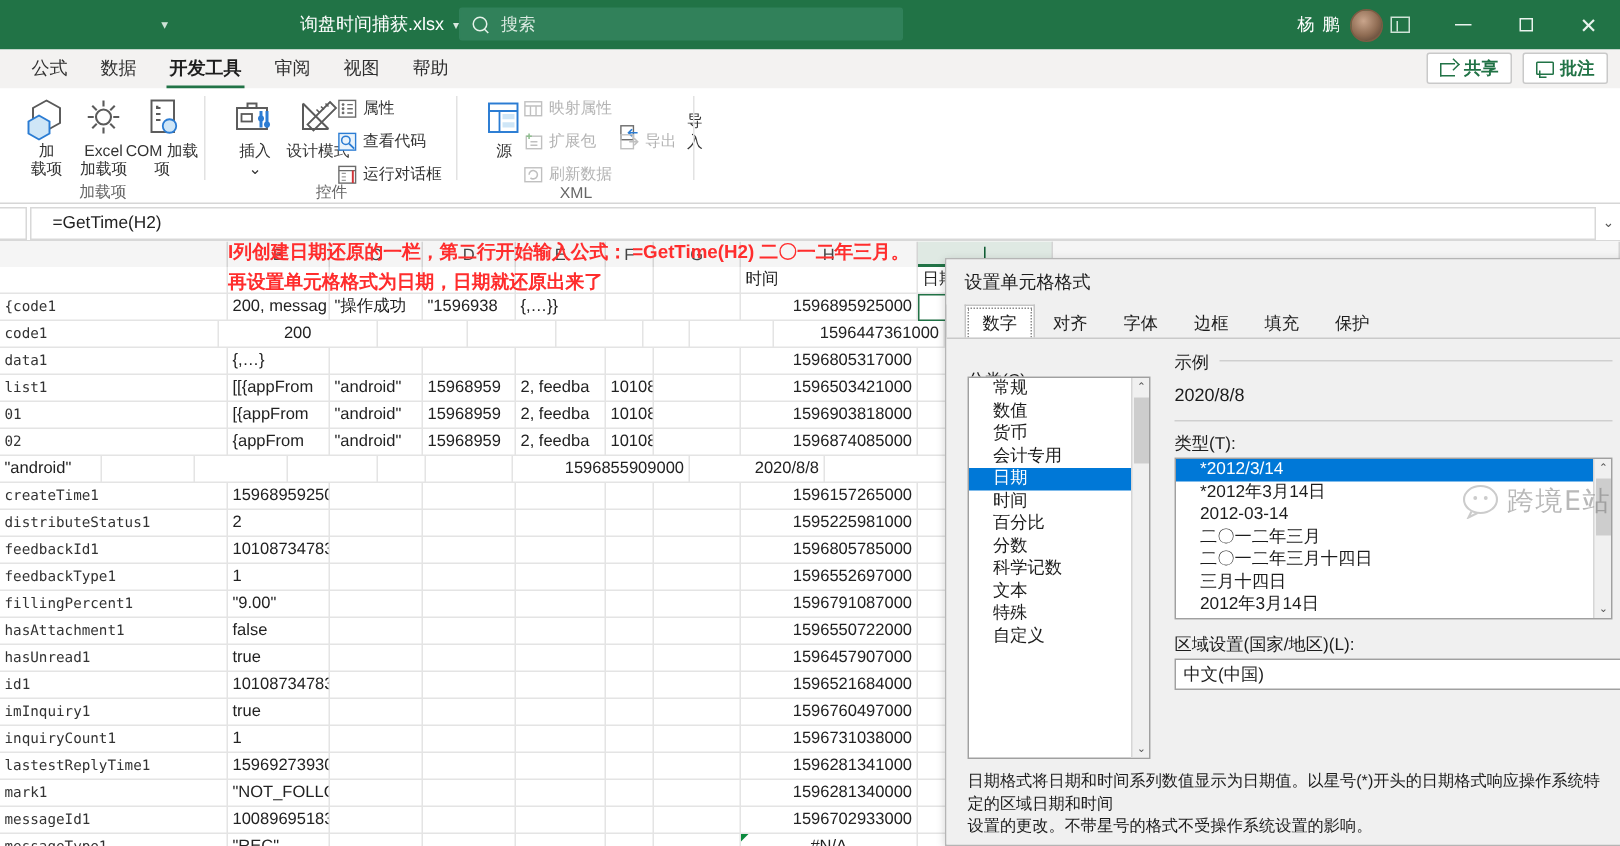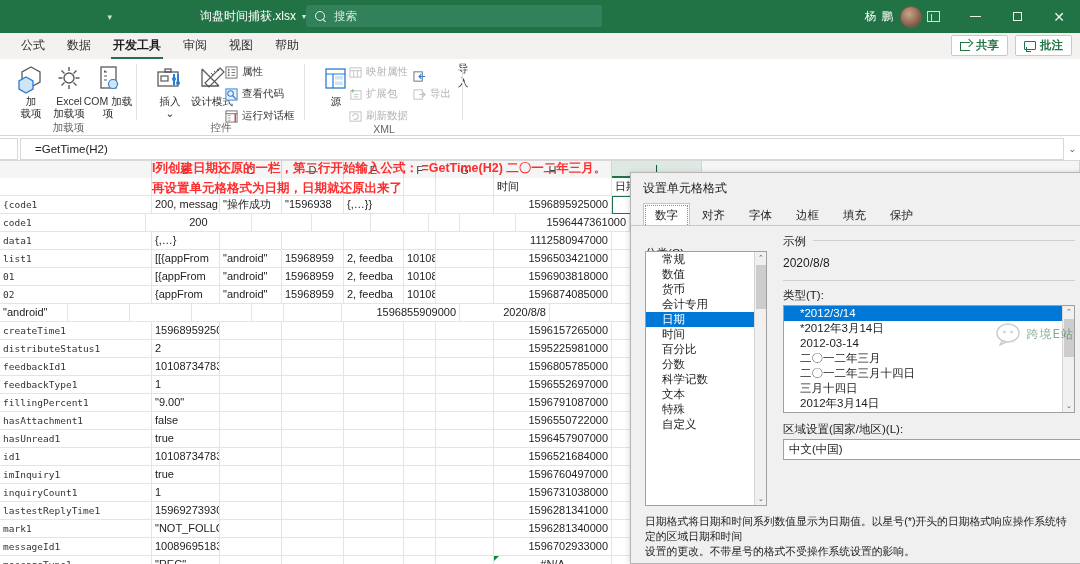--- a/index.html
+++ b/index.html
@@ -246,21 +246,21 @@
   .sample-val { position: absolute; font-size: 12px; color: #1c1c1c; }
   .hr { position: absolute; height: 1px; background: #cfcfcf; }
   .dlg-foot {
     position: absolute; left: 14px; right: 10px; bottom: 4px;
     font-size: 10.8px; color: #1c1c1c; line-height: 15px;
   }
   .watermark {
     position: absolute; right: 6px; top: 322px; display: flex; align-items: center;
     gap: 5px; opacity: 0.5; z-index: 60; pointer-events: none;
   }
-  .wm-text { font-size: 12px; color: #14532d; letter-spacing: 1px; font-family: "DejaVu Sans", sans-serif; }
+  .wm-text { font-size: 18px; color: #737373; letter-spacing: 1px; font-family: "DejaVu Sans", sans-serif; }
 </style>
 </head>
 <body>
 
 <div class="app">
 
   <div class="titlebar">
     <div class="qat">
       <span class="qat-caret">▾</span>
     </div>
@@ -444,21 +444,21 @@
       </div>
       <div class="smallbtn disabled" style="left:44px;top:48px;">
         <span>
           <svg width="13" height="13" viewBox="0 0 14 14">
             <rect x="1" y="2" width="12" height="10" fill="none" stroke="#c0c0c0" stroke-width="1"></rect>
             <path d="M4 7a3 3 0 1 1 1 2.2" fill="none" stroke="#c0c0c0" stroke-width="1.1"></path>
           </svg>
         </span>
         <span>刷新数据</span>
       </div>
-      <div class="smallbtn" style="left:108px;top:8px;gap:32px;">
+      <div class="smallbtn" style="left:108px;top:20px;gap:32px;">
         <span>
           <svg width="13" height="13" viewBox="0 0 14 14">
             <rect x="1" y="2" width="9" height="10" fill="none" stroke="#6b6b6b" stroke-width="1"></rect>
             <path d="M13 7H7M9 4.5L6.5 7 9 9.5" stroke="#2b7cd3" stroke-width="1.2" fill="none"></path>
           </svg>
         </span>
         <span>导入</span>
       </div>
       <div class="smallbtn disabled" style="left:108px;top:26px;">
         <span>
@@ -536,21 +536,21 @@
             <div class="cell" style="width: 378px;"></div>
           </div>
           <div class="row">
             <div class="cell mono" style="width: 152px;">data1</div>
             <div class="cell" style="width: 68px;">{,…}</div>
             <div class="cell" style="width: 62px;"></div>
             <div class="cell" style="width: 62px;"></div>
             <div class="cell" style="width: 60px;"></div>
             <div class="cell num" style="width: 32px;"></div>
             <div class="cell" style="width: 58px;"></div>
-            <div class="cell num" style="width: 118px;">1112580947000</div>
+            <div class="cell num" style="width: 118px;">1596805317000</div>
             <div class="cell num" style="width: 90px;">2020/8/7</div>
             <div class="cell" style="width: 378px;"></div>
           </div>
           <div class="row">
             <div class="cell mono" style="width: 152px;">list1</div>
             <div class="cell" style="width: 68px;">[[{appFrom</div>
             <div class="cell" style="width: 62px;">"android"</div>
             <div class="cell" style="width: 62px;">15968959</div>
             <div class="cell" style="width: 60px;">2, feedba</div>
             <div class="cell num" style="width: 32px;">10108734</div>

